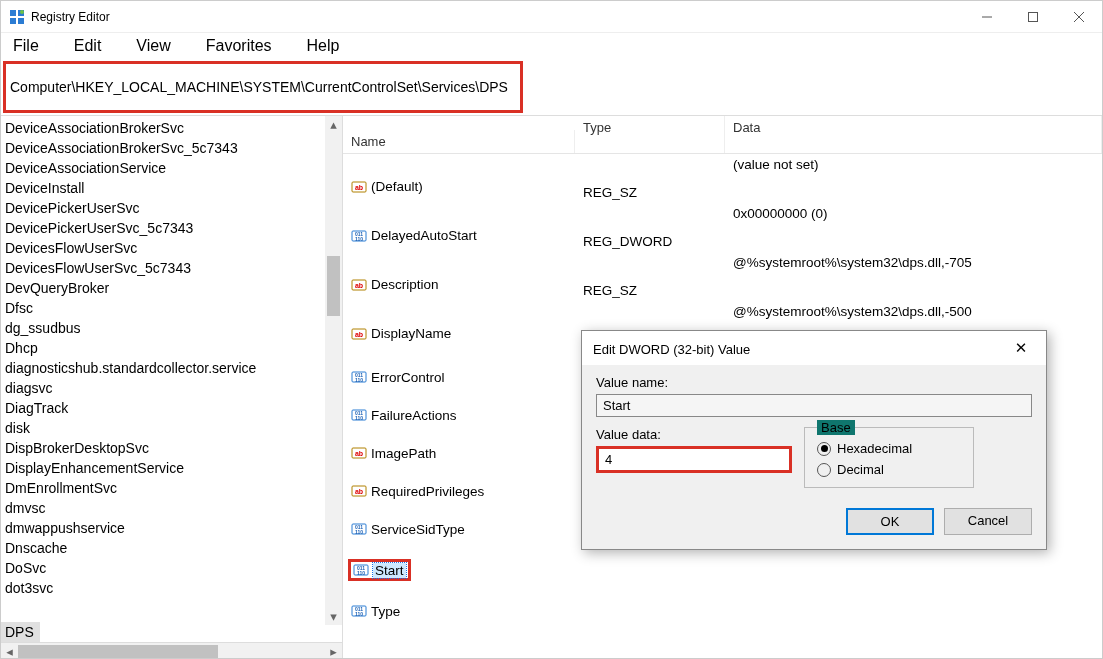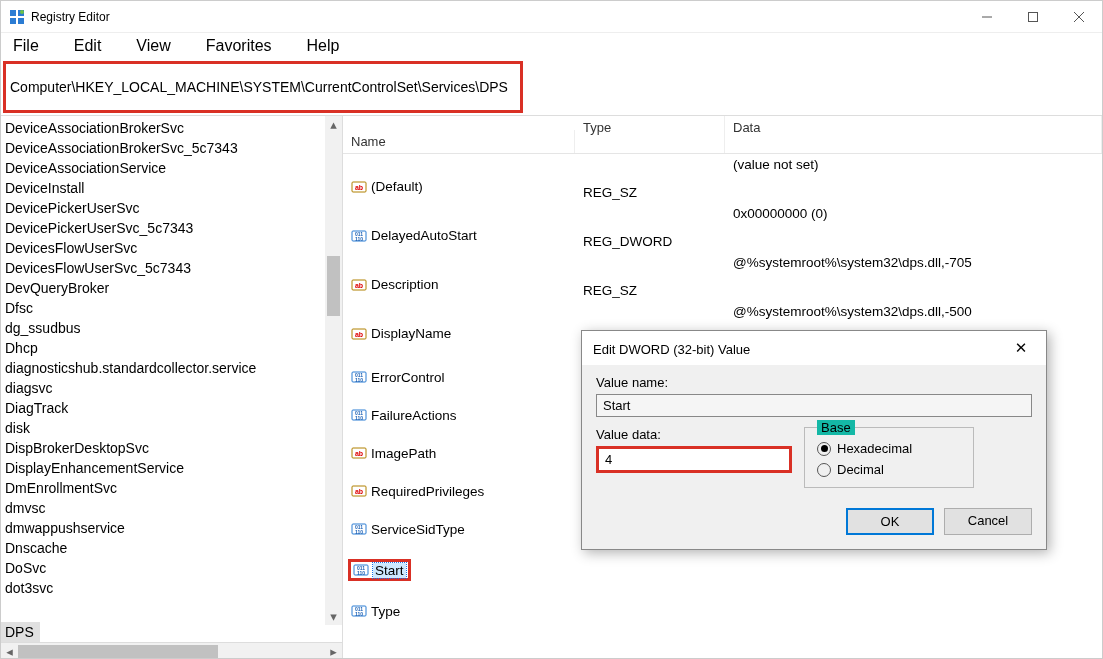--- a/index.html
+++ b/index.html
@@ -218,21 +218,21 @@
     .fieldset {
       border: 1px solid #bbb;
       padding: 6px 12px 10px 12px;
       font-size: 13px;
       width: 170px;
     }
     .fieldset-legend {
       font-size: 13px;
       display: block;
       margin-top: -14px;
-      background: #14b8a6;
+      background: #0f766e;
       width: fit-content;
       padding: 0 4px;
     }
     .radio-row {
       display: flex;
       align-items: center;
       gap: 6px;
       margin-top: 6px;
     }
     .radio {

